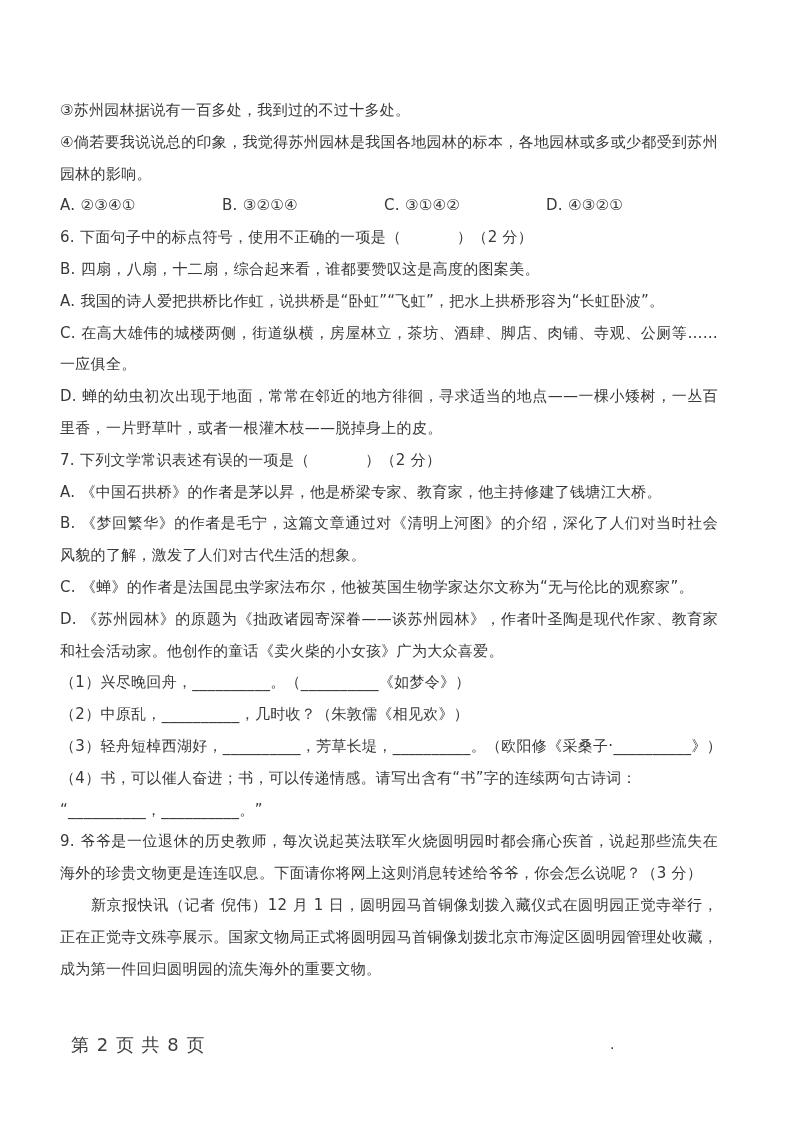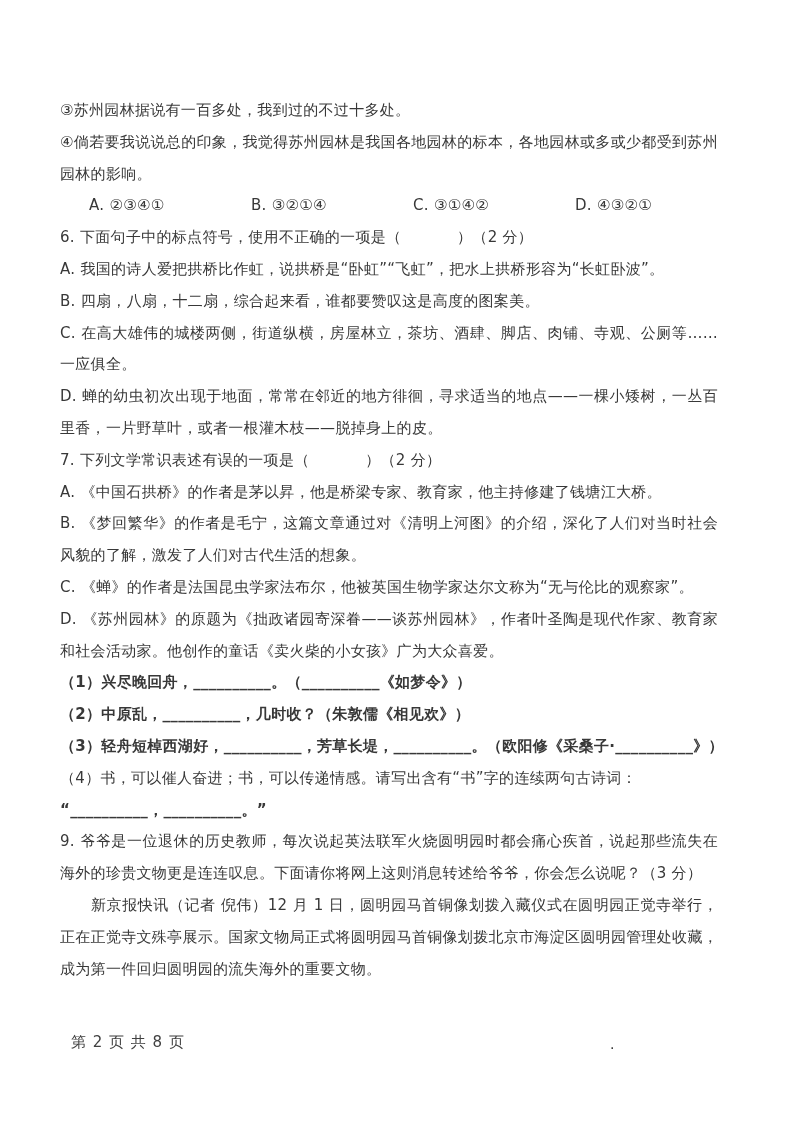--- a/index.html
+++ b/index.html
@@ -26,42 +26,40 @@
     letter-spacing: 0.3px;
     text-align: justify;
   }
   .para {
     margin: 0;
     padding: 0;
   }
   .nowrap {
     white-space: nowrap;
     text-align: left;
-    font-weight: bold;
   }
   .options-row {
     display: flex;
     text-align: left;
-    margin-left: 29px;
   }
   .options-row .opt {
     width: 162px;
     flex: 0 0 auto;
   }
   .options-row .opt:last-child {
     width: auto;
   }
   .news {
     text-indent: 31px;
   }
   .footer {
     position: absolute;
     left: 71px;
     top: 1033px;
-    font-size: 15px;
+    font-size: 18px;
     letter-spacing: 1px;
     color: #404040;
   }
   .stray-dot {
     position: absolute;
     left: 610px;
     top: 1036px;
     font-size: 14px;
     color: #303030;
   }
@@ -78,22 +76,22 @@
     <p class="para">④倘若要我说说总的印象，我觉得苏州园林是我国各地园林的标本，各地园林或多或少都受到苏州园林的影响。</p>
 
     <div class="options-row para">
       <span class="opt">A. ②③④①</span>
       <span class="opt">B. ③②①④</span>
       <span class="opt">C. ③①④②</span>
       <span class="opt">D. ④③②①</span>
     </div>
 
     <p class="para">6. 下面句子中的标点符号，使用不正确的一项是（&nbsp;&nbsp;&nbsp;&nbsp;&nbsp;&nbsp;&nbsp;&nbsp;&nbsp;&nbsp;&nbsp;）（2 分）</p>
+    <p class="para">B. 四扇，八扇，十二扇，综合起来看，谁都要赞叹这是高度的图案美。</p>
     <p class="para">A. 我国的诗人爱把拱桥比作虹，说拱桥是“卧虹”“飞虹”，把水上拱桥形容为“长虹卧波”。</p>
-    <p class="para">B. 四扇，八扇，十二扇，综合起来看，谁都要赞叹这是高度的图案美。</p>
     <p class="para">C. 在高大雄伟的城楼两侧，街道纵横，房屋林立，茶坊、酒肆、脚店、肉铺、寺观、公厕等……一应俱全。</p>
     <p class="para">D. 蝉的幼虫初次出现于地面，常常在邻近的地方徘徊，寻求适当的地点——一棵小矮树，一丛百里香，一片野草叶，或者一根灌木枝——脱掉身上的皮。</p>
 
     <p class="para">7. 下列文学常识表述有误的一项是（&nbsp;&nbsp;&nbsp;&nbsp;&nbsp;&nbsp;&nbsp;&nbsp;&nbsp;&nbsp;&nbsp;）（2 分）</p>
     <p class="para">A. 《中国石拱桥》的作者是茅以昇，他是桥梁专家、教育家，他主持修建了钱塘江大桥。</p>
     <p class="para">B. 《梦回繁华》的作者是毛宁，这篇文章通过对《清明上河图》的介绍，深化了人们对当时社会风貌的了解，激发了人们对古代生活的想象。</p>
     <p class="para">C. 《蝉》的作者是法国昆虫学家法布尔，他被英国生物学家达尔文称为“无与伦比的观察家”。</p>
     <p class="para">D. 《苏州园林》的原题为《拙政诸园寄深眷——谈苏州园林》，作者叶圣陶是现代作家、教育家和社会活动家。他创作的童话《卖火柴的小女孩》广为大众喜爱。</p>
 
     <p class="para nowrap">（1）兴尽晚回舟，__________。（__________《如梦令》）</p>

